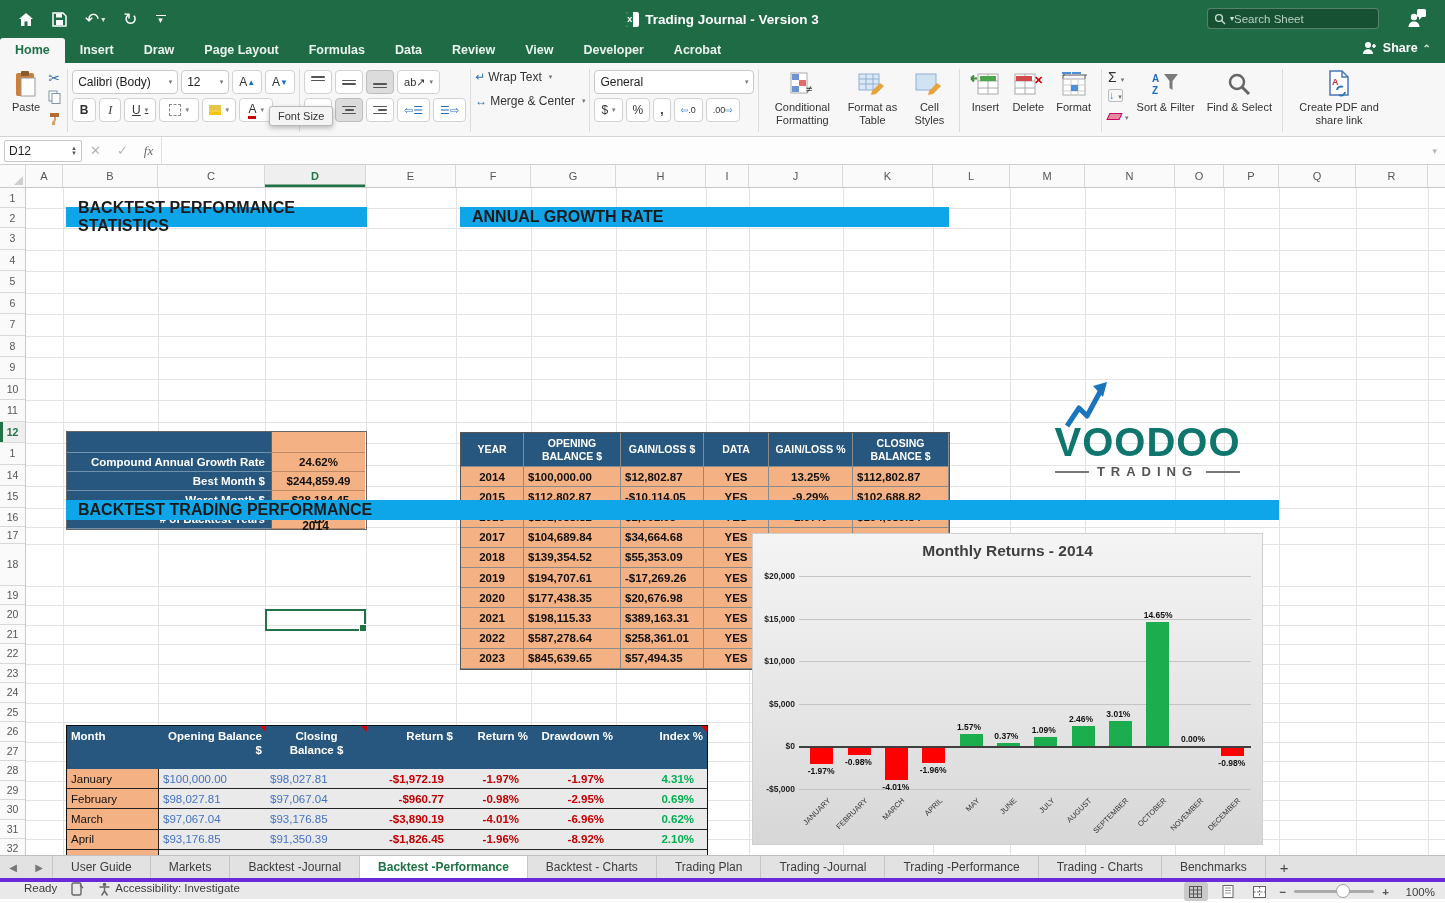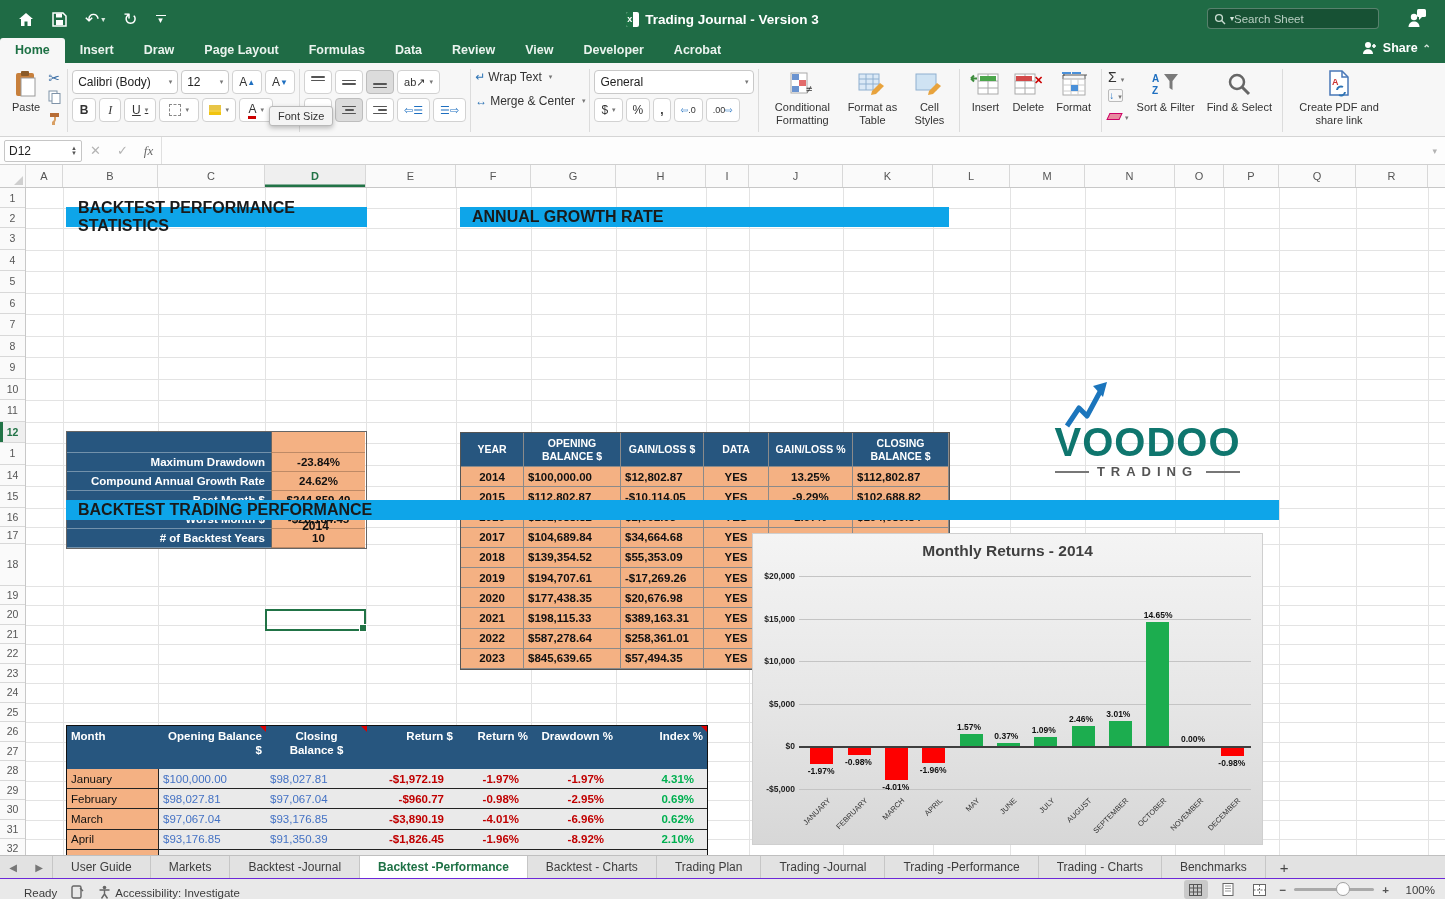--- a/index.html
+++ b/index.html
@@ -104,21 +104,21 @@
   .blab{position:absolute;font-size:8.5px;font-weight:bold;color:#111;white-space:nowrap;z-index:3;}
   .xlab{position:absolute;transform:rotate(-45deg);transform-origin:100% 0;font-size:7.5px;color:#333;white-space:nowrap;z-index:2;}
   
   #sheettabs{left:0;top:855px;width:1445px;height:23px;background:#E2E2E2;border-top:1px solid #bfbfbf;display:flex;align-items:stretch;}
   .navarr{width:26px;display:flex;align-items:center;justify-content:center;color:#777;font-size:10px;}
   .stab{display:flex;align-items:center;padding:0 18px;font-size:12px;color:#3d3d3d;border-right:1px solid #c6c6c6;white-space:nowrap;}
   .stab:first-of-type{border-left:1px solid #c6c6c6;}
   .stab.active{background:#fff;color:#1E7145;font-weight:bold;}
   .addtab{display:flex;align-items:center;padding:0 14px;font-size:15px;color:#444;}
   
-  #statusbar{left:0;top:878px;width:1445px;height:21px;background:#E9E9E9;border-top:1px solid #6d28d9;display:flex;align-items:flex-end;font-size:11.5px;color:#3c3c3c;}
+  #statusbar{left:0;top:878px;width:1445px;height:21px;background:#E9E9E9;border-top:4px solid #6d28d9;display:flex;align-items:flex-start;font-size:11.5px;color:#3c3c3c;}
   .sb-ico{margin:0 6px;display:flex;align-items:center;}
   #sb-right{position:absolute;right:10px;display:flex;align-items:center;gap:8px;}
   .viewbtn{width:24px;height:19px;display:flex;align-items:center;justify-content:center;border-radius:3px;}
   .viewbtn.sel{background:#c9c9c9;}
   #zoomtrack{width:80px;height:3px;background:#aaa;border-radius:2px;position:relative;}
   #zoomknob{position:absolute;left:42px;top:-6px;width:14px;height:14px;border-radius:50%;background:#fdfdfd;border:1px solid #a0a0a0;}
 </style>
 </head>
 <body>
 
@@ -568,24 +568,20 @@
         <div class="rowcell" style="height: 19.5px;">32</div>
       </div>
 
     <div class="band" style="left:66px;top:19px;width:301px;height:20px;">BACKTEST PERFORMANCE STATISTICS</div>
     <div id="stats">
         <div class="strow">
           <div class="stlab" style="height: 21px;"></div>
           <div class="stval" style="height: 21px;"></div>
         </div>
         <div class="strow">
-          <div class="stlab" style="height: 19px;">Maximum Drawdown</div>
-          <div class="stval" style="height: 19px;">-23.84%</div>
-        </div>
-        <div class="strow">
           <div class="stlab" style="height: 19px;">Compound Annual Growth Rate</div>
           <div class="stval" style="height: 19px;">24.62%</div>
         </div>
         <div class="strow">
           <div class="stlab" style="height: 19px;">Best Month $</div>
           <div class="stval" style="height: 19px;">$244,859.49</div>
         </div>
         <div class="strow">
           <div class="stlab" style="height: 19px;">Worst Month $</div>
           <div class="stval" style="height: 19px;">-$28,184.45</div>

